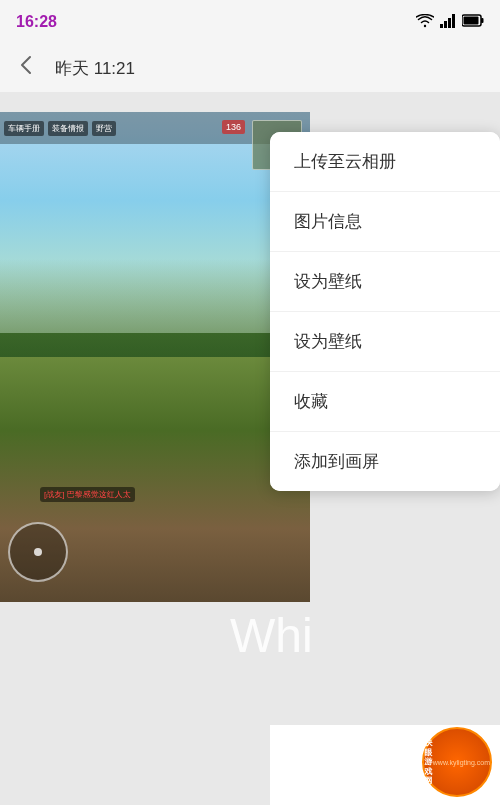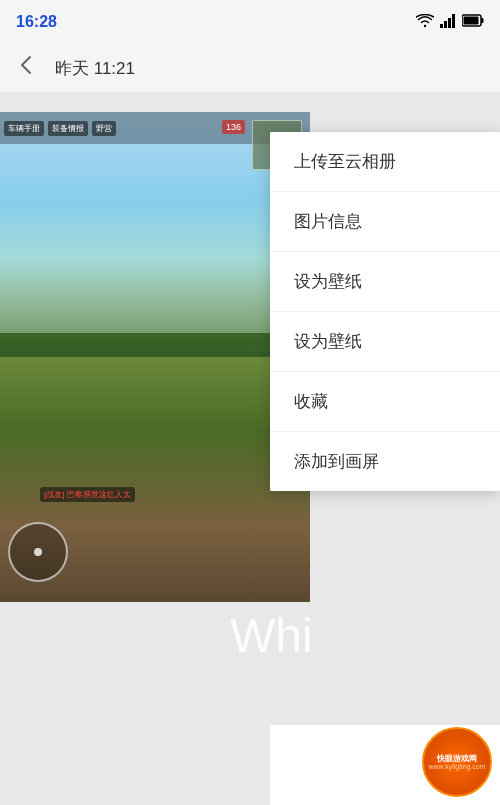--- a/index.html
+++ b/index.html
@@ -25,21 +25,21 @@
       align-items: center;
       justify-content: space-between;
       padding: 0 16px;
       position: relative;
       z-index: 100;
     }
 
     .status-time {
       font-size: 16px;
       font-weight: 600;
-      color: #1d4ed8;
+      color: #a21caf;
     }
 
     .status-icons {
       display: flex;
       align-items: center;
       gap: 6px;
     }
 
     .wifi-icon {
       font-size: 14px;
@@ -201,21 +201,20 @@
       right: 8px;
       z-index: 200;
     }
 
     .watermark-circle {
       width: 70px;
       height: 70px;
       border-radius: 50%;
       background: radial-gradient(circle, #ff6600, #cc4400);
       display: flex;
-      flex-direction: column;
       align-items: center;
       justify-content: center;
       border: 2px solid #ff8800;
     }
 
     .watermark-text1 {
       font-size: 8px;
       color: white;
       font-weight: bold;
       text-align: center;
@@ -228,21 +227,21 @@
       text-align: center;
     }
 
     
     .context-menu {
       position: absolute;
       right: 0;
       top: 40px;
       width: 230px;
       background: white;
-      border-radius: 2px;
+      border-radius: 10px;
       box-shadow: 0 2px 15px rgba(0,0,0,0.2);
       z-index: 300;
       overflow: hidden;
     }
 
     .menu-item {
       padding: 18px 24px;
       font-size: 17px;
       color: #333;
       border-bottom: 1px solid #f0f0f0;

